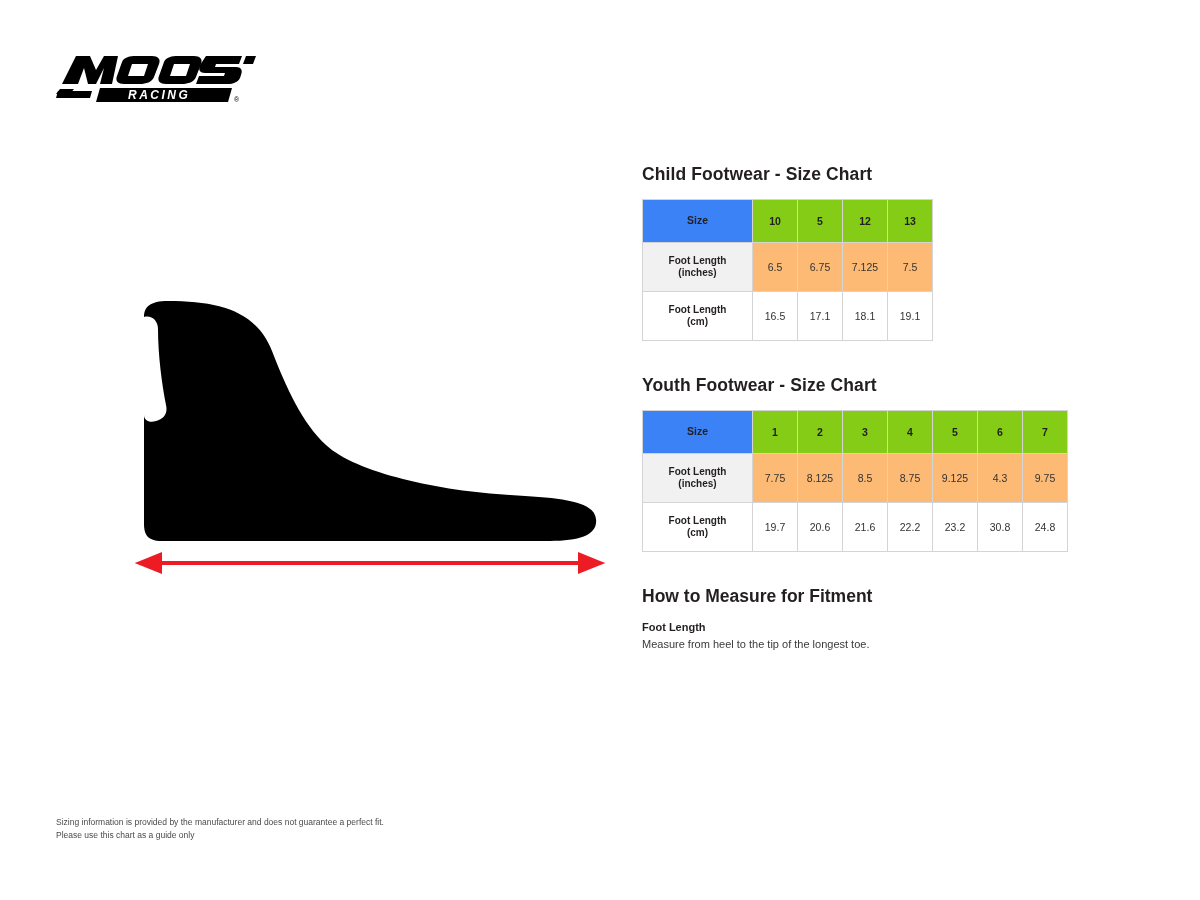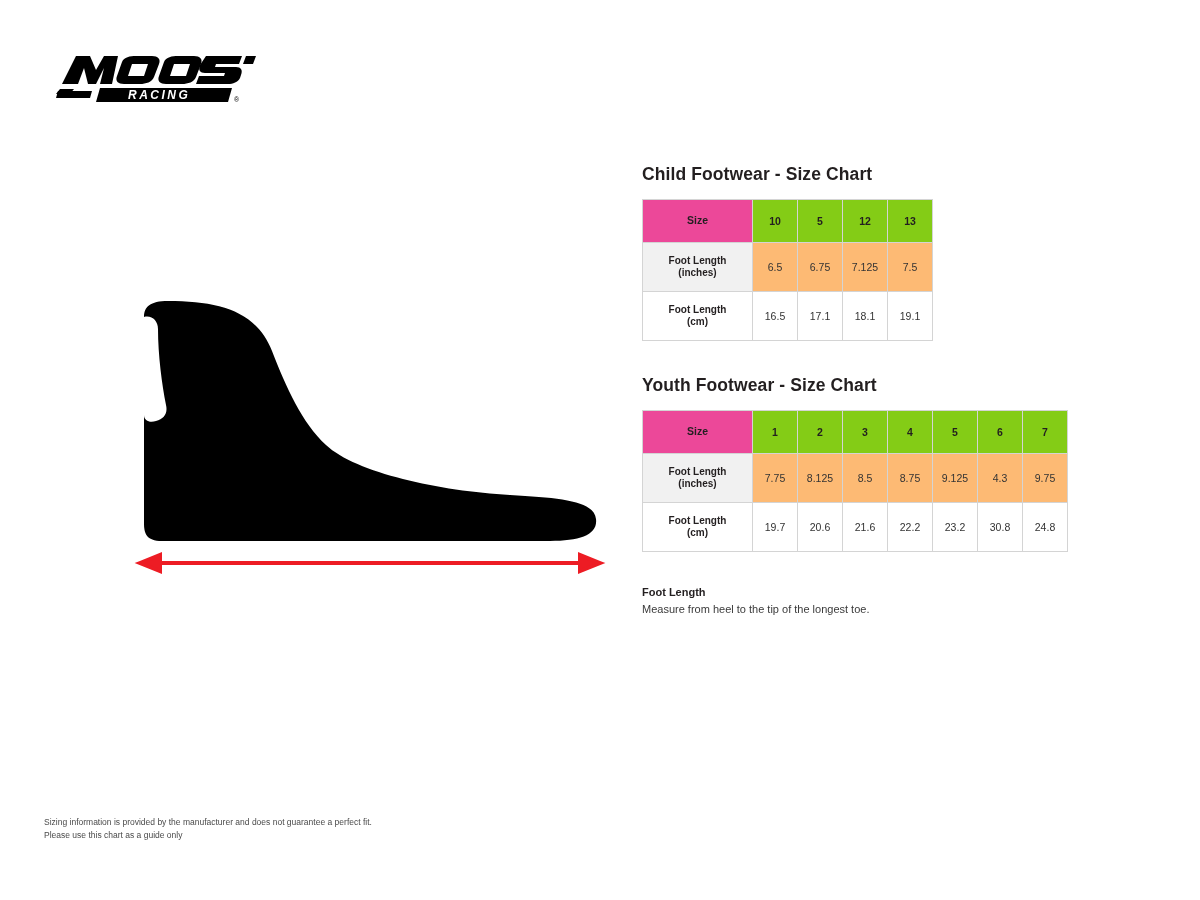--- a/index.html
+++ b/index.html
@@ -79,21 +79,21 @@
     color: #231f20;
     height: 38px;
   }
   table.size-table tr.shaded td {
     background: #fdba74;
   }
   table.size-table tr.shaded td.rowhead {
     background: #f1f1f1;
   }
   table.size-table tr.header-row td.rowhead {
-    background: #ec4899;
+    background: #3b82f6;
   }
   table.size-table tr.plain td.rowhead {
     background: #ffffff;
   }
 
   .child-table { width: 290px; }
   .child-table col.lbl { width: 110px; }
   .child-table col.val { width: 45px; }
 
   .youth-table { width: 426px; }
@@ -114,21 +114,21 @@
   }
   .howto-text {
     font-size: 11px;
     color: #3a3a3a;
     margin: 0;
   }
 
   
   .footer {
     position: absolute;
-    left: 44px;
+    left: 56px;
     top: 816px;
     font-size: 8.5px;
     color: #4a4a4a;
     line-height: 1.55;
   }
   .footer div { white-space: nowrap; }
 </style>
 </head>
 <body>
 
@@ -261,20 +261,21 @@
         <td>20.6</td>
         <td>21.6</td>
         <td>22.2</td>
         <td>23.2</td>
         <td>30.8</td>
         <td>24.8</td>
       </tr>
     </tbody>
   </table>
 
+  <h2 class="howto-title">How to Measure for Fitment</h2>
   <p class="howto-sub">Foot Length</p>
   <p class="howto-text">Measure from heel to the tip of the longest toe.</p>
 </div>
 
 <div class="footer">
   <div>Sizing information is provided by the manufacturer and does not guarantee a perfect fit.</div>
   <div>Please use this chart as a guide only</div>
 </div>
 
 </body></html>

